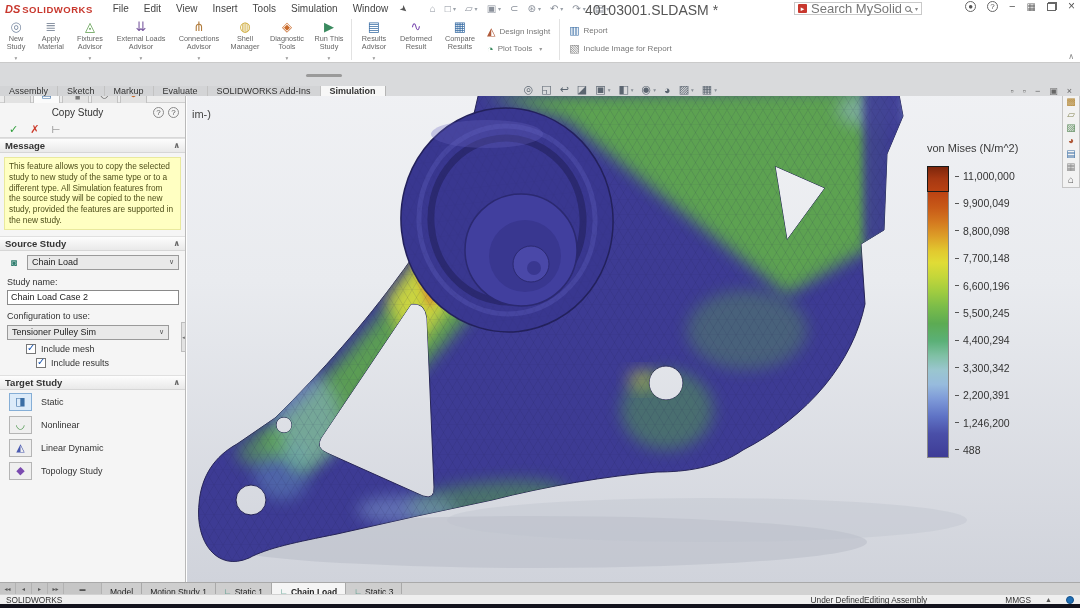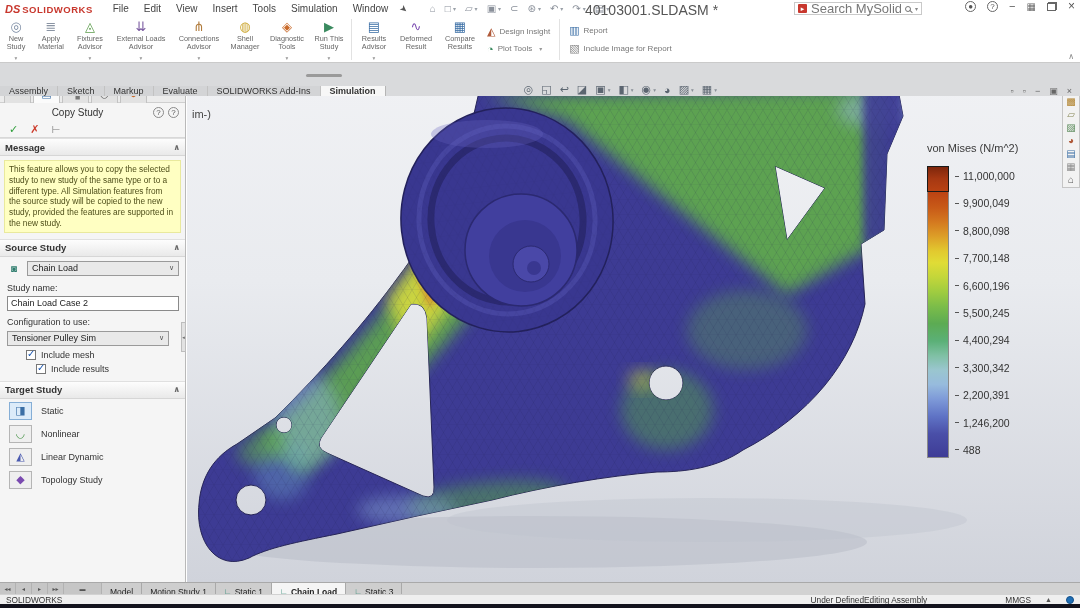--- a/index.html
+++ b/index.html
@@ -62,21 +62,21 @@
   .pmtabs{height:23px;display:flex;gap:2px;padding:3px 0 0 4px;background:#ececec;border-bottom:1px solid #cfcfcf}
   .pmtab{width:27px;height:20px;border:1px solid #c2c2c2;border-bottom:none;background:#e2e2e2;display:flex;align-items:center;justify-content:center;font-size:11px}
   .pmtab.active{background:#fbfbfb}
   .pmheader{display:flex;align-items:center;height:19px;padding:0 6px}
   .pmheader .ttl{flex:1;text-align:center;font-size:10px;font-weight:normal;color:#333}
   .pmheader .circ{width:11px;height:11px;border:1px solid #8a8a8a;border-radius:50%;font-size:8px;line-height:10px;text-align:center;color:#555;margin-left:4px}
   .pmactions{height:16px;display:flex;align-items:center;gap:12px;padding:0 9px;border-bottom:1px solid #d8d8d8}
   .ok-ic{color:#2e9e3a;font-weight:bold;font-size:11px}
   .cancel-ic{color:#cc3a2a;font-weight:bold;font-size:11px}
   .pin2-ic{color:#777;font-size:10px}
-  .section-h{height:15px;display:flex;align-items:center;padding:8px 5px;background:linear-gradient(#fdfdfd,#e9e9e9);border-top:1px solid #e0e0e0;border-bottom:1px solid #d6d6d6;font-size:9.5px;font-weight:bold;color:#333}
+  .section-h{height:15px;display:flex;align-items:center;padding:0 5px;background:linear-gradient(#fdfdfd,#e9e9e9);border-top:1px solid #e0e0e0;border-bottom:1px solid #d6d6d6;font-size:9.5px;font-weight:bold;color:#333}
   .section-h .chev{margin-left:auto;color:#666;font-size:8px}
   .msgbox{margin:4px 4px 6px 4px;background:#ffffc2;border:1px solid #e9e99d;padding:3px 4px;font-size:8.3px;line-height:1.3;color:#4f4f1a}
   .srcrow{display:flex;align-items:center;gap:5px;padding:4px 6px 3px 6px}
   .srcicon{width:16px;height:14px;display:flex;align-items:center;justify-content:center;font-size:10px;color:#2e7d6e}
   .selbox{flex:1;height:15px;background:#e9e9e9;border:1px solid #9a9a9a;display:flex;align-items:center;padding:0 4px;font-size:9px;color:#222}
   .selbox .chev{margin-left:auto;font-size:7px;color:#555}
   .plabel{padding:4px 7px 2px 7px;font-size:9px;color:#333}
   .txtinput{display:block;width:172px;margin:1px 7px 2px 7px;height:15px;background:#fff;border:1px solid #8a8a8a;font-size:9px;color:#222;padding:0 3px;font-family:"Liberation Sans","DejaVu Sans",sans-serif}
   .cfgsel{margin:2px 16px 0 7px}
   .cbrow{display:flex;align-items:center;gap:5px;padding:4px 0 0 26px}

